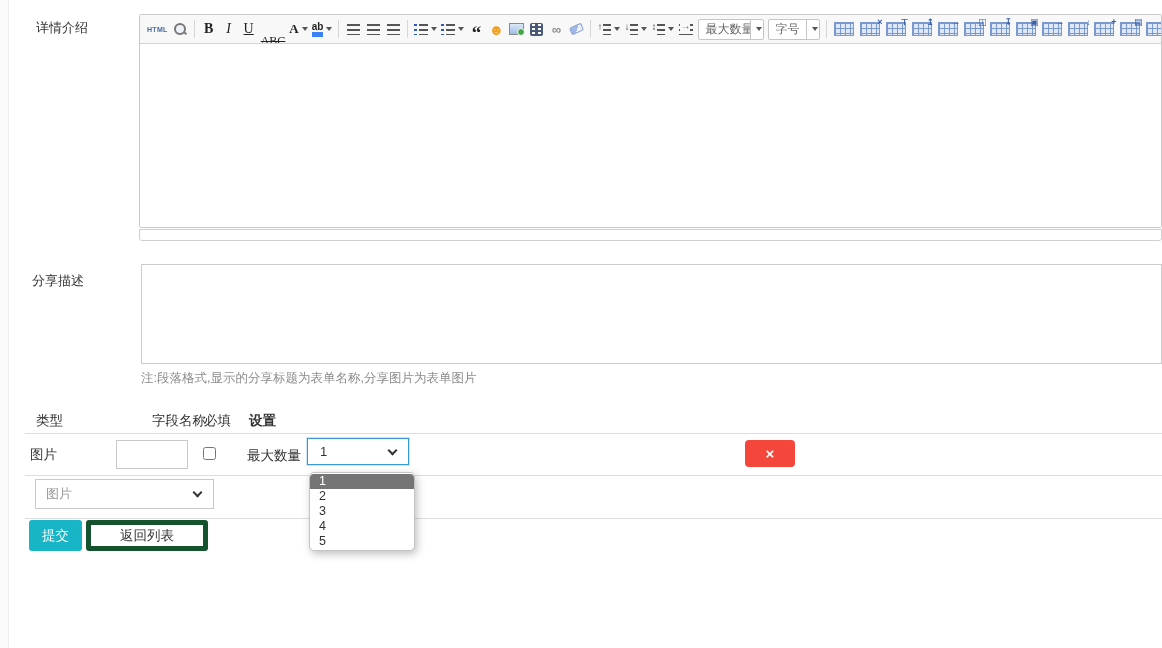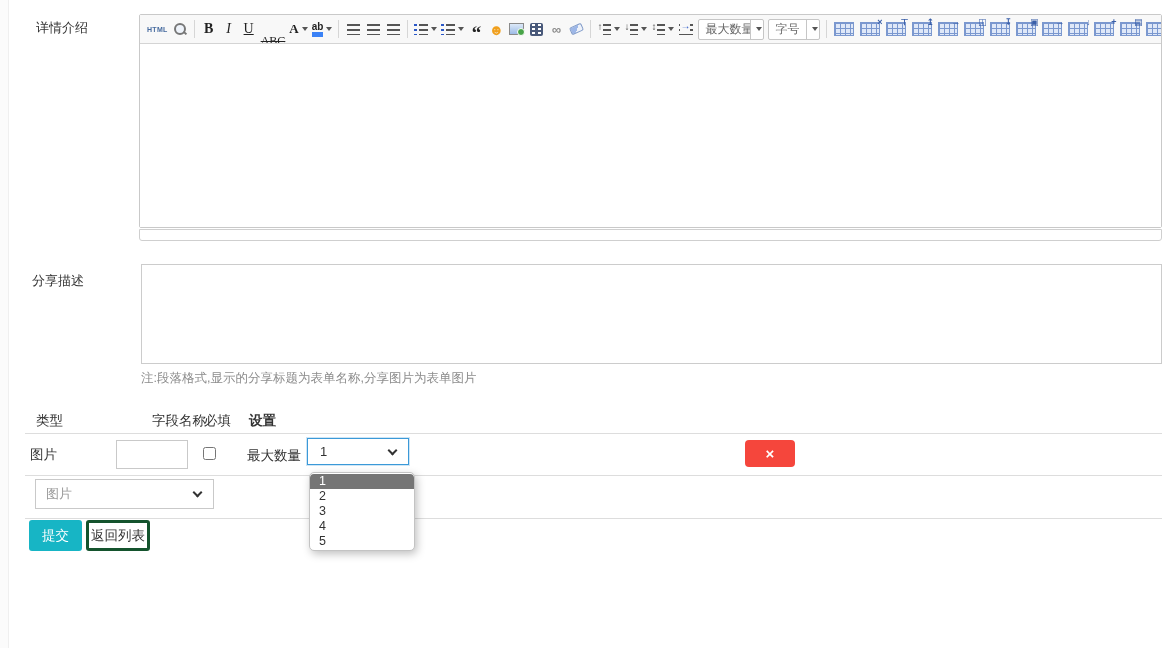--- a/index.html
+++ b/index.html
@@ -102,21 +102,21 @@
 
   
   .dropdown { left:309px; top:472px; width:106px; height:79px; background:#fff; border:1px solid #c3c3c3;
     border-radius:5px; box-shadow:2px 3px 8px rgba(0,0,0,.25); z-index:10; overflow:hidden; padding-top:1px; }
   .dd-item { height:15px; line-height:15px; padding-left:9px; font-size:12.5px; color:#333; cursor:pointer; }
   .dd-item.hl { background:#757575; color:#fff; border-radius:4px 4px 0 0; }
 
   
   .submit-btn { left:29px; top:520px; height:31px; padding:0 13px; background:#17b5c5; color:#fff; border:none;
     border-radius:3px; font-size:13.5px; cursor:pointer; font-family:"Liberation Sans",sans-serif; }
-  .back-btn { left:86px; top:520px; height:31px; padding:0 2px; background:#fff; color:#333; border:3px solid #14532d;
+  .back-btn { left:86px; top:520px; height:31px; padding:0 29px; background:#fff; color:#333; border:5px solid #14532d;
     border-radius:3px; font-size:13.5px; cursor:pointer; font-family:"Liberation Sans",sans-serif; }
 </style>
 </head>
 <body>
 
 <div class="abs left-strip"></div>
 
 <div class="abs form-label" style="left:36px; top:19px;">详情介绍</div>
 
 <div class="abs editor-wrap">

